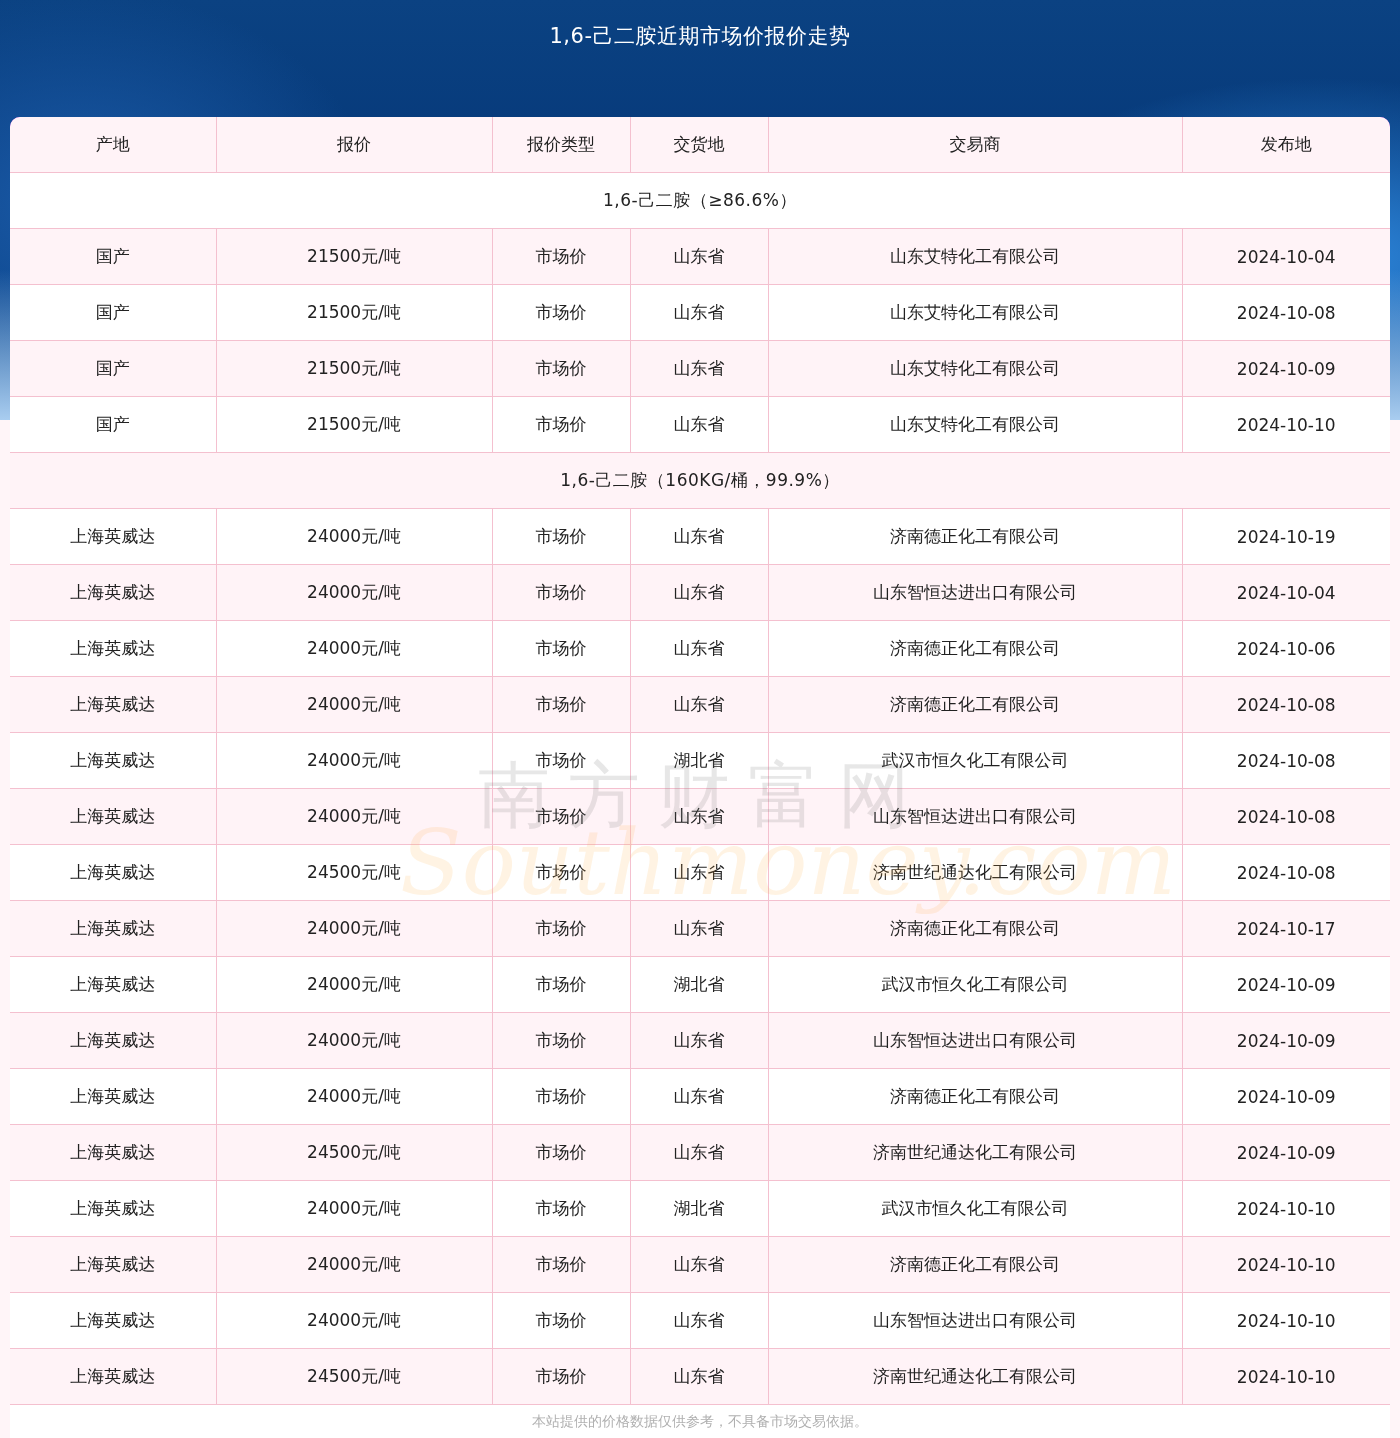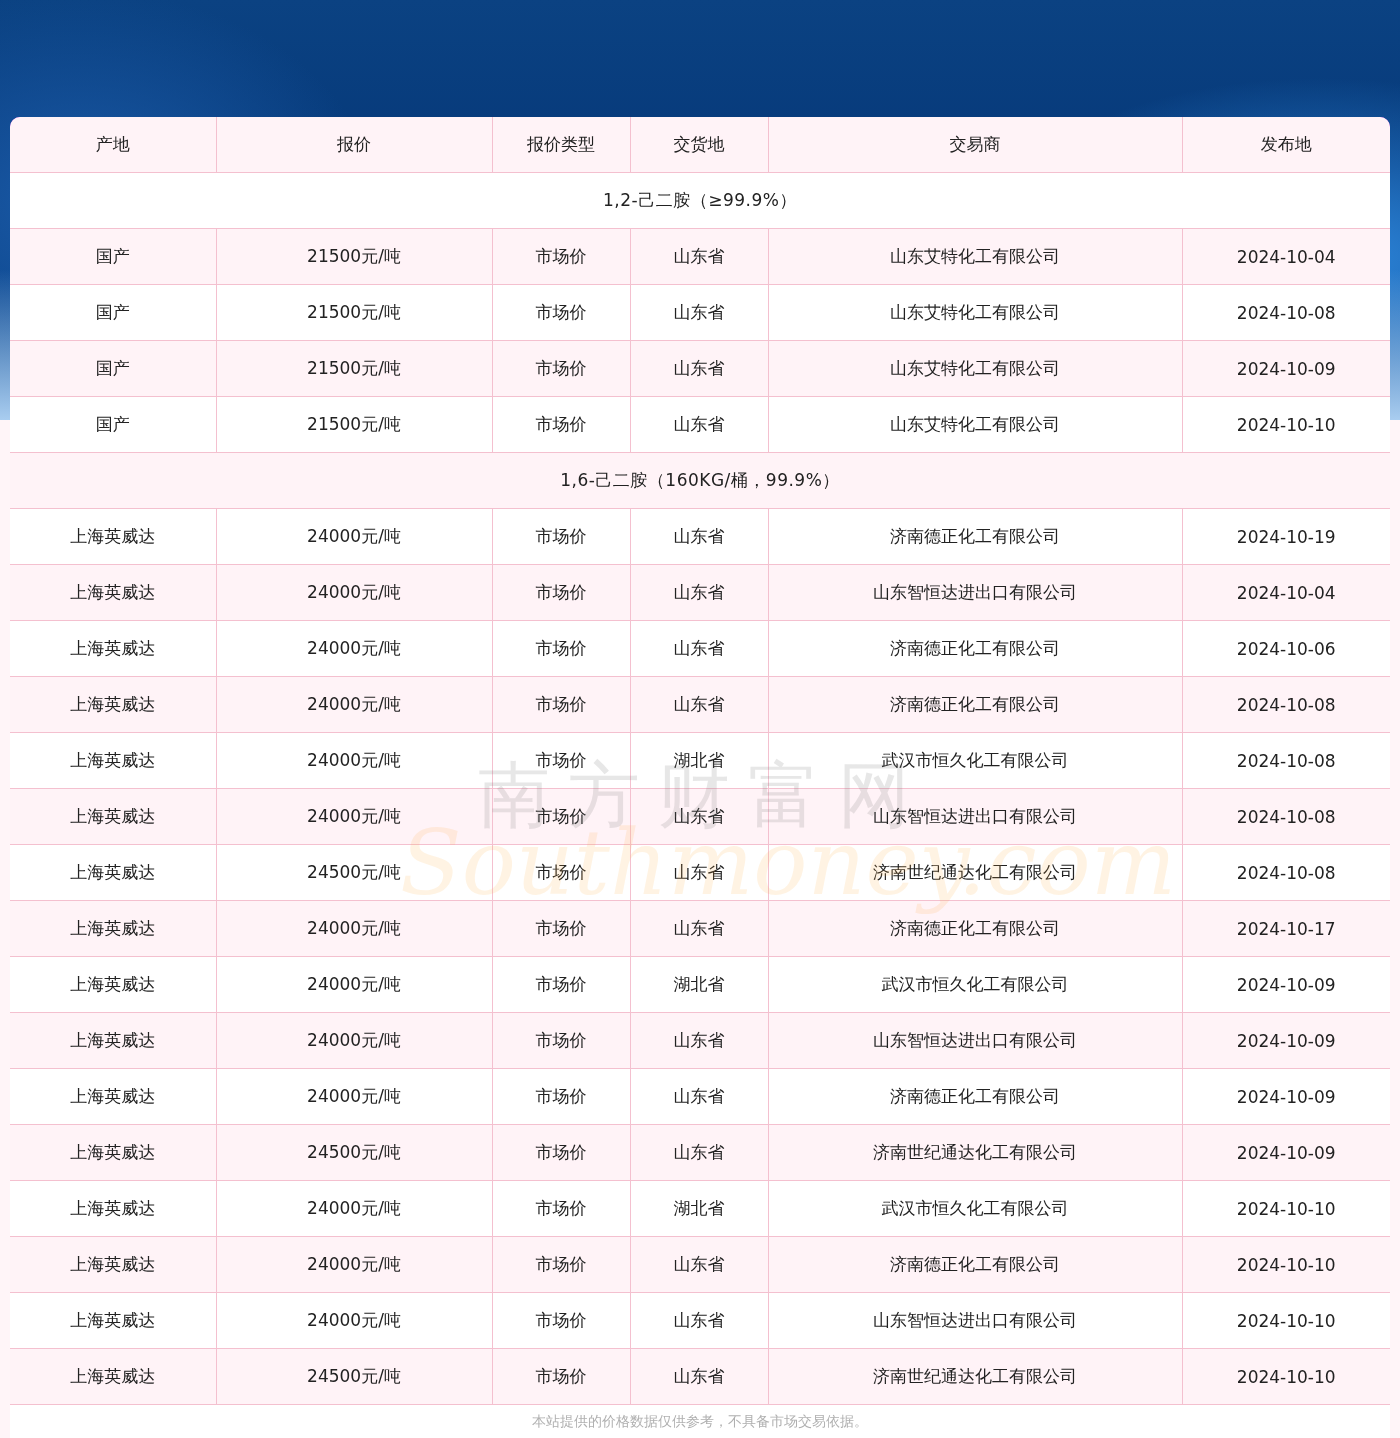--- a/index.html
+++ b/index.html
@@ -57,20 +57,21 @@
   .wm-en {
     position:absolute; left:40px; top:70px; font-size:90px; font-style:italic;
     color:rgba(255,170,60,0.14); font-family:"DejaVu Serif", serif;
   }
 </style>
 </head>
 <body>
 
 <div class="hero">
   <div class="title-wrap">
+    <div class="title-line">1,6-己二胺近期市场价报价走势</div>
   </div>
 </div>
 
 <div class="card">
   <table>
     <colgroup>
       <col class="c1">
         <col class="c2">
         <col class="c3">
         <col class="c4">
@@ -82,21 +83,21 @@
         <th>产地</th>
         <th>报价</th>
         <th>报价类型</th>
         <th>交货地</th>
         <th>交易商</th>
         <th>发布地</th>
       </tr>
     </thead>
     <tbody id="tbody">
         <tr class="white">
-          <td colspan="6" class="group">1,2-己二胺（≥99.9%）</td>
+          <td colspan="6" class="group">1,6-己二胺（≥86.6%）</td>
         </tr>
         <tr class="pink">
           <td>国产</td>
           <td>21500元/吨</td>
           <td>市场价</td>
           <td>山东省</td>
           <td>山东艾特化工有限公司</td>
           <td>2024-10-04</td>
         </tr>
         <tr class="white">

